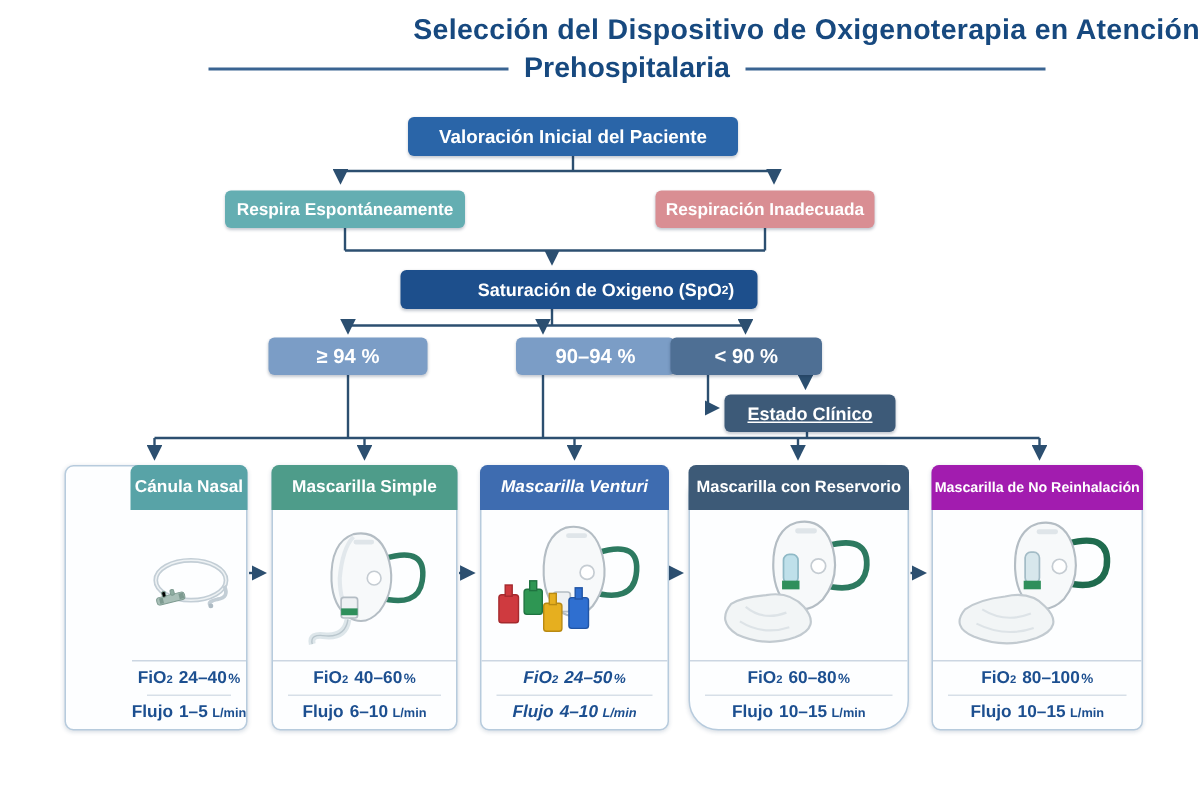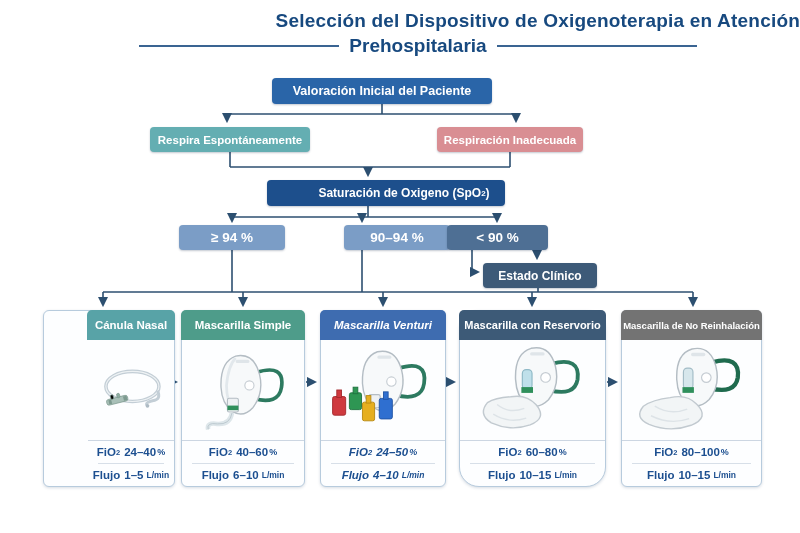--- a/index.html
+++ b/index.html
@@ -24,21 +24,21 @@
   .b-sat-mid{left:309px;top:225px;width:106px;height:25px;font-size:13.5px;}
   .b-sat-low{left:447px;top:225px;width:101px;height:25px;font-size:13.5px;}
   .b-estado{left:483px;top:263px;width:114px;height:25px;font-size:12px;}
   .b-spo2 sub{font-size:8px;}
   
   .card{position:absolute;top:310px;z-index:2;background:#fdfeff;border:1px solid #b7cbdd;
         border-radius:6px;height:177px;box-shadow:0 1px 3px rgba(30,60,100,.18);
         display:flex;flex-direction:column;box-sizing:border-box;}
   .card-header{height:30px;border-radius:5px 5px 0 0;margin:-1px -1px 0 -1px;
         display:flex;align-items:center;justify-content:center;color:#fff;font-weight:bold;}
-  .card1{left:43px;width:132px;padding-left:44px;}  .card1 .card-header{font-size:11.5px;}
+  .card1{left:43px;width:122px;padding-left:44px;}  .card1 .card-header{font-size:11.5px;}
   .card2{left:181px;width:124px;} .card2 .card-header{font-size:11.5px;}
   .card3{left:320px;width:126px;font-style:italic;} .card3 .card-header{font-size:11.5px;}
   .card4{left:459px;width:147px;border-radius:20px;} .card4 .card-header{font-size:11px;}
   .card5{left:621px;width:141px;} .card5 .card-header{font-size:9.5px;}
   .card-img{flex:1;display:flex;align-items:center;justify-content:center;overflow:hidden;}
   .card-stats{border-top:1px solid #ccd6e2;}
   .stat{height:22px;display:flex;align-items:center;justify-content:center;
         color:#1c4f90;font-weight:bold;font-size:11.5px;white-space:pre;}
   .stat sub{font-size:7.5px;}
   .stat .val{margin-left:4px;}
@@ -102,21 +102,21 @@
   <div class="fbox b-respira" style="background: rgb(100, 174, 178);">Respira Espontáneamente</div>
   <div class="fbox b-inadecuada" style="background: rgb(217, 142, 147);">Respiración Inadecuada</div>
   <div class="fbox b-spo2" style="background: rgb(29, 79, 140); padding-left: 36px;">
       <span>Saturación de Oxigeno (SpO</span>
       <sub>2</sub>
       <span>)</span>
     </div>
   <div class="fbox b-sat-high" style="background: rgb(123, 157, 198);">≥ 94 %</div>
   <div class="fbox b-sat-mid" style="background: rgb(123, 157, 198); margin-left: 35px;">90–94 %</div>
   <div class="fbox b-sat-low" style="background: rgb(78, 111, 148);">&lt; 90 %</div>
-  <div class="fbox b-estado" style="background: rgb(61, 90, 120);">Estado Clínico</div>
+  <div class="fbox b-estado" style="background: rgb(61, 90, 120); text-decoration: underline;">Estado Clínico</div>
 
   <div class="card card1">
     <div class="card-header" style="background: rgb(88, 163, 167);">Cánula Nasal</div>
     <div class="card-img">
       <svg width="110" height="86" viewBox="0 0 120 90">
         <ellipse cx="62" cy="40" rx="37" ry="21" fill="none" stroke="#c3ced6" stroke-width="5"></ellipse>
         <ellipse cx="62" cy="40" rx="37" ry="21" fill="none" stroke="#eef2f4" stroke-width="1.6"></ellipse>
         <path d="M97 46 Q103 58 90 60 Q80 62 82 66" fill="none" stroke="#c3ced6" stroke-width="4"></path>
         <circle cx="83" cy="67" r="2.6" fill="#aebbc4"></circle>
         <g transform="rotate(-14 42 60)">
@@ -200,21 +200,21 @@
       </svg>
     </div>
     <div class="card-stats">
       <div class="stat"><span>FiO</span><sub>2</sub><span class="val">60–80</span><span class="pct">%</span></div>
       <div class="stat-divider"></div>
       <div class="stat"><span>Flujo</span><span class="val">10–15</span><span class="unit">L/min</span></div>
     </div>
   </div>
 
   <div class="card card5">
-    <div class="card-header" style="background: #737373;">Mascarilla de No Reinhalación</div>
+    <div class="card-header" style="background: #a21caf;">Mascarilla de No Reinhalación</div>
     <div class="card-img">
       <svg width="124" height="88" viewBox="0 0 130 90">
         <path d="M86 16 Q116 8 113 32 Q110 50 83 43" fill="none" stroke="#1f6b4e" stroke-width="4.5"></path>
         <path d="M65 2 Q84 -2 90 20 Q95 40 83 55 Q72 66 60 59 Q50 52 49 34 Q48 7 65 2 Z" fill="#f7f9fa" stroke="#b4bdc4" stroke-width="1.5"></path>
         <rect x="64" y="6" width="15" height="3.5" rx="1.7" fill="#dfe5e9"></rect>
         <circle cx="80" cy="32" r="5" fill="#ffffff" stroke="#c5ccd2" stroke-width="1.2"></circle>
         <rect x="56" y="22" width="10" height="22" rx="4" fill="#d7e7ec" stroke="#a3bcc6" stroke-width="1.2"></rect>
         <rect x="55" y="42" width="12" height="6" fill="#2f8f5b"></rect>
         <path d="M14 62 Q4 74 20 81 Q42 90 64 82 Q84 74 70 60 Q60 49 42 53 Q24 55 14 62 Z" fill="#f2f5f6" stroke="#c2cad0" stroke-width="1.5"></path>
         <path d="M26 62 Q42 72 60 65 M22 72 Q42 82 62 75" fill="none" stroke="#dde3e7" stroke-width="1.5"></path>

